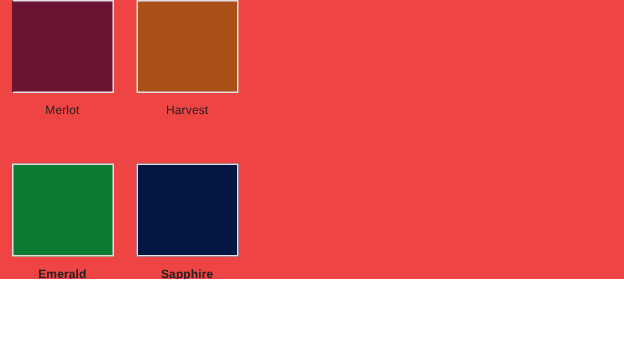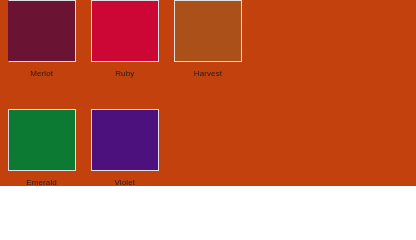--- a/index.html
+++ b/index.html
@@ -24,21 +24,21 @@
     box-sizing: border-box;
   }
 
   .swatch-row {
     display: flex;
     width: 416px;
     box-sizing: border-box;
   }
 
   #row-top    { height: 93px; padding-top: 0px; }
-  #row-bottom { height: 93px; padding-top: 16px; }
+  #row-bottom { height: 93px; padding-top: 16px; font-weight: bold; }
 
   .swatch-cell {
     width: 83.2px;
     height: 93px;
     box-sizing: border-box;
     display: flex;
     flex-direction: column;
     align-items: center;
     position: relative;
   }
@@ -70,56 +70,52 @@
     letter-spacing: 0.1px;
     white-space: nowrap;
     font-family: "Liberation Sans", sans-serif;
   }
 
   .swatch-cell.is-empty .swatch-label { visibility: hidden; }
 </style>
 </head>
 <body>
 
-<div id="palette" style="background: #c2410c;">
+<div id="palette" style="background: #ef4444;">
 
   <div class="swatch-row" id="row-top">
 
     <div class="swatch-cell">
       <span class="swatch-chip" style="background-color: rgb(107, 19, 50); border-color: rgb(226, 223, 228) rgb(226, 223, 228) rgb(226, 223, 228) transparent;"></span>
       <span class="swatch-label" style="color: rgb(35, 31, 32);">Merlot</span>
     </div>
 
 
-    <div class="swatch-cell">
-      <span class="swatch-chip" style="background-color: rgb(205, 7, 53); border-color: rgb(226, 223, 228);"></span>
-      <span class="swatch-label" style="color: rgb(35, 31, 32);">Ruby</span>
-    </div>
 
     <div class="swatch-cell">
       <span class="swatch-chip" style="background-color: rgb(170, 80, 24); border-color: rgb(226, 223, 228);"></span>
       <span class="swatch-label" style="color: rgb(35, 31, 32);">Harvest</span>
     </div>
 
 
   </div>
 
   <div class="swatch-row" id="row-bottom">
 
     <div class="swatch-cell">
       <span class="swatch-chip" style="background-color: rgb(12, 122, 50); border-color: rgb(226, 223, 228);"></span>
       <span class="swatch-label" style="color: rgb(35, 31, 32);">Emerald</span>
     </div>
 
+    <div class="swatch-cell">
+      <span class="swatch-chip" style="background-color: rgb(1, 22, 64); border-color: rgb(226, 223, 228);"></span>
+      <span class="swatch-label" style="color: rgb(35, 31, 32);">Sapphire</span>
+    </div>
 
 
-    <div class="swatch-cell">
-      <span class="swatch-chip" style="background-color: rgb(76, 17, 124); border-color: rgb(226, 223, 228);"></span>
-      <span class="swatch-label" style="color: rgb(35, 31, 32);">Violet</span>
-    </div>
 
     <div class="swatch-cell is-empty">
       <span class="swatch-chip"></span>
       <span class="swatch-label" style="color: rgb(35, 31, 32);"></span>
     </div>
 
   </div>
 
 </div>
 

